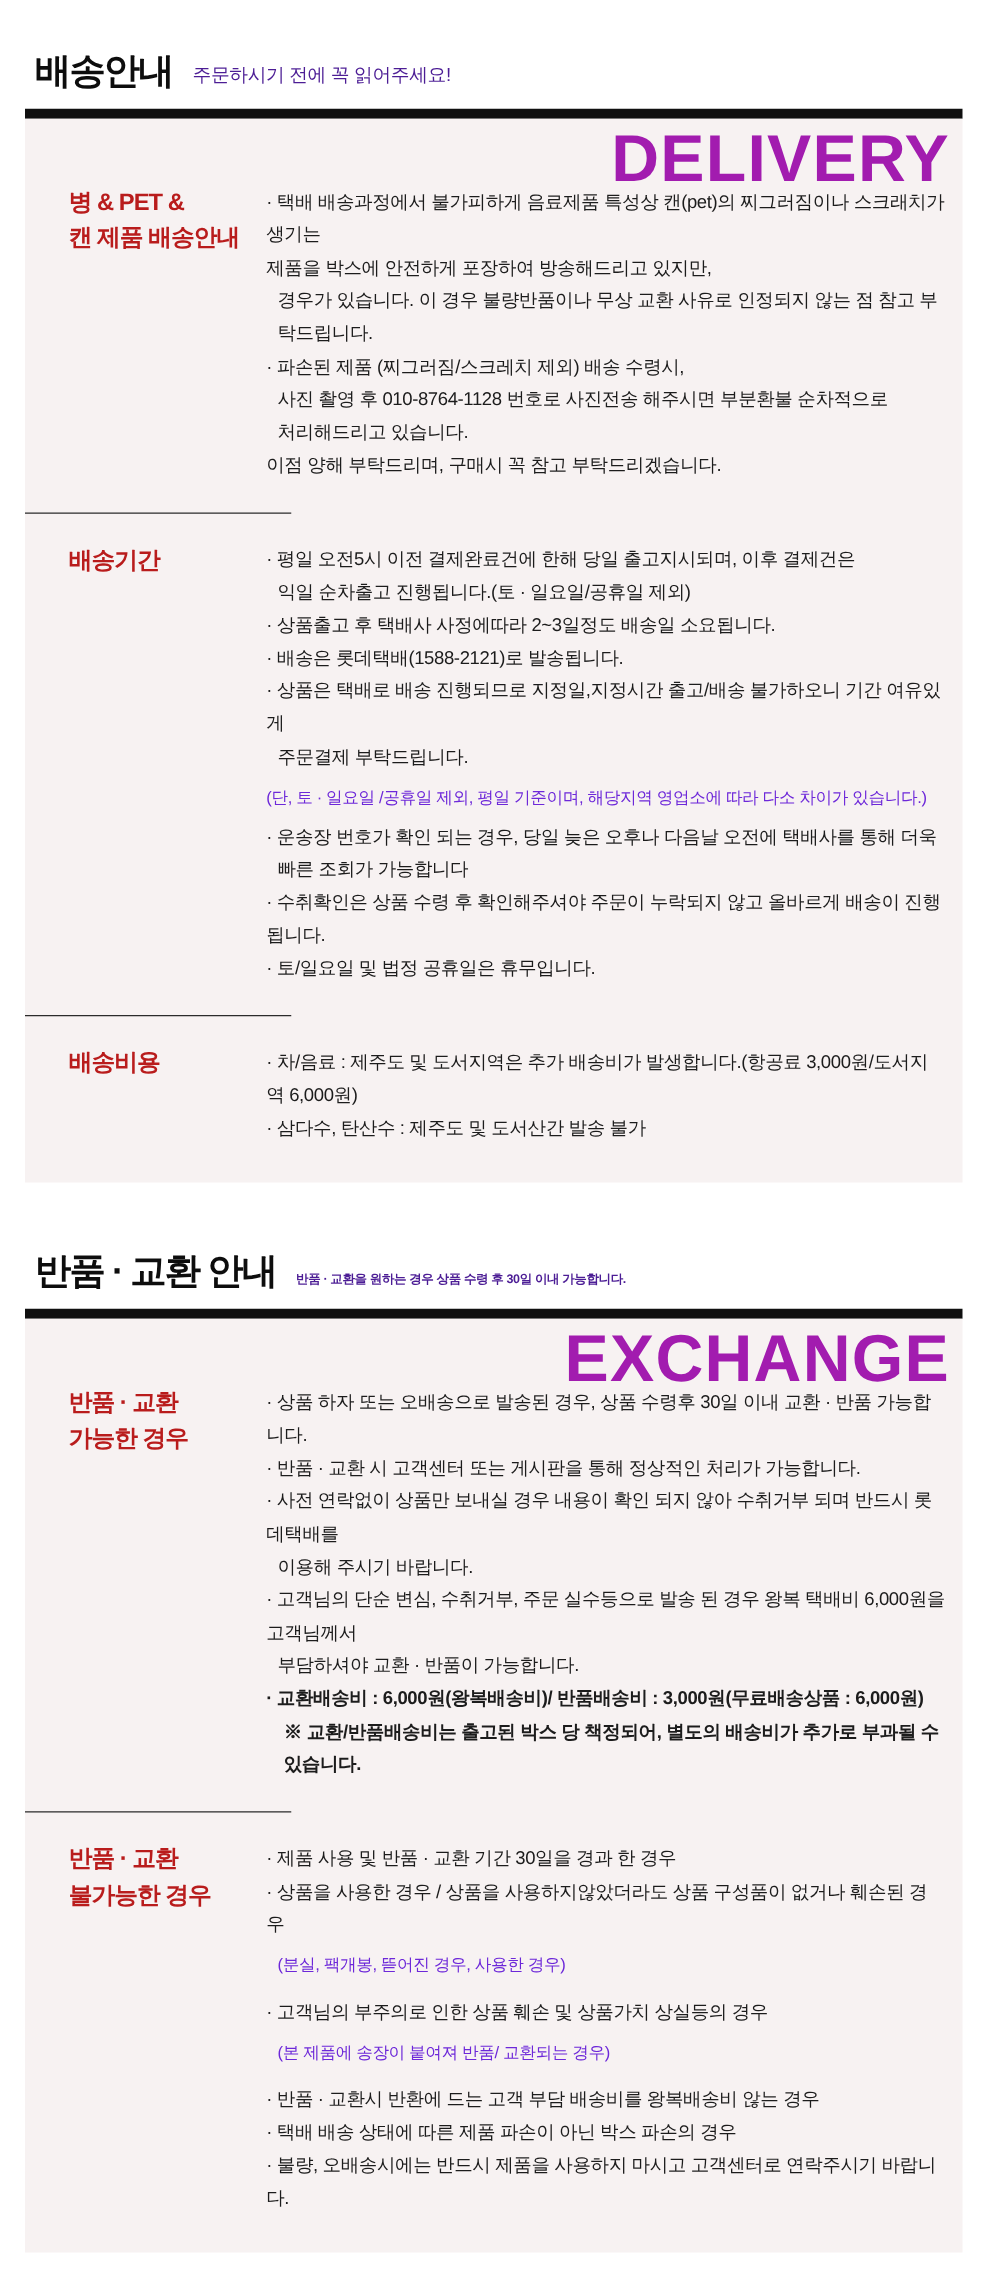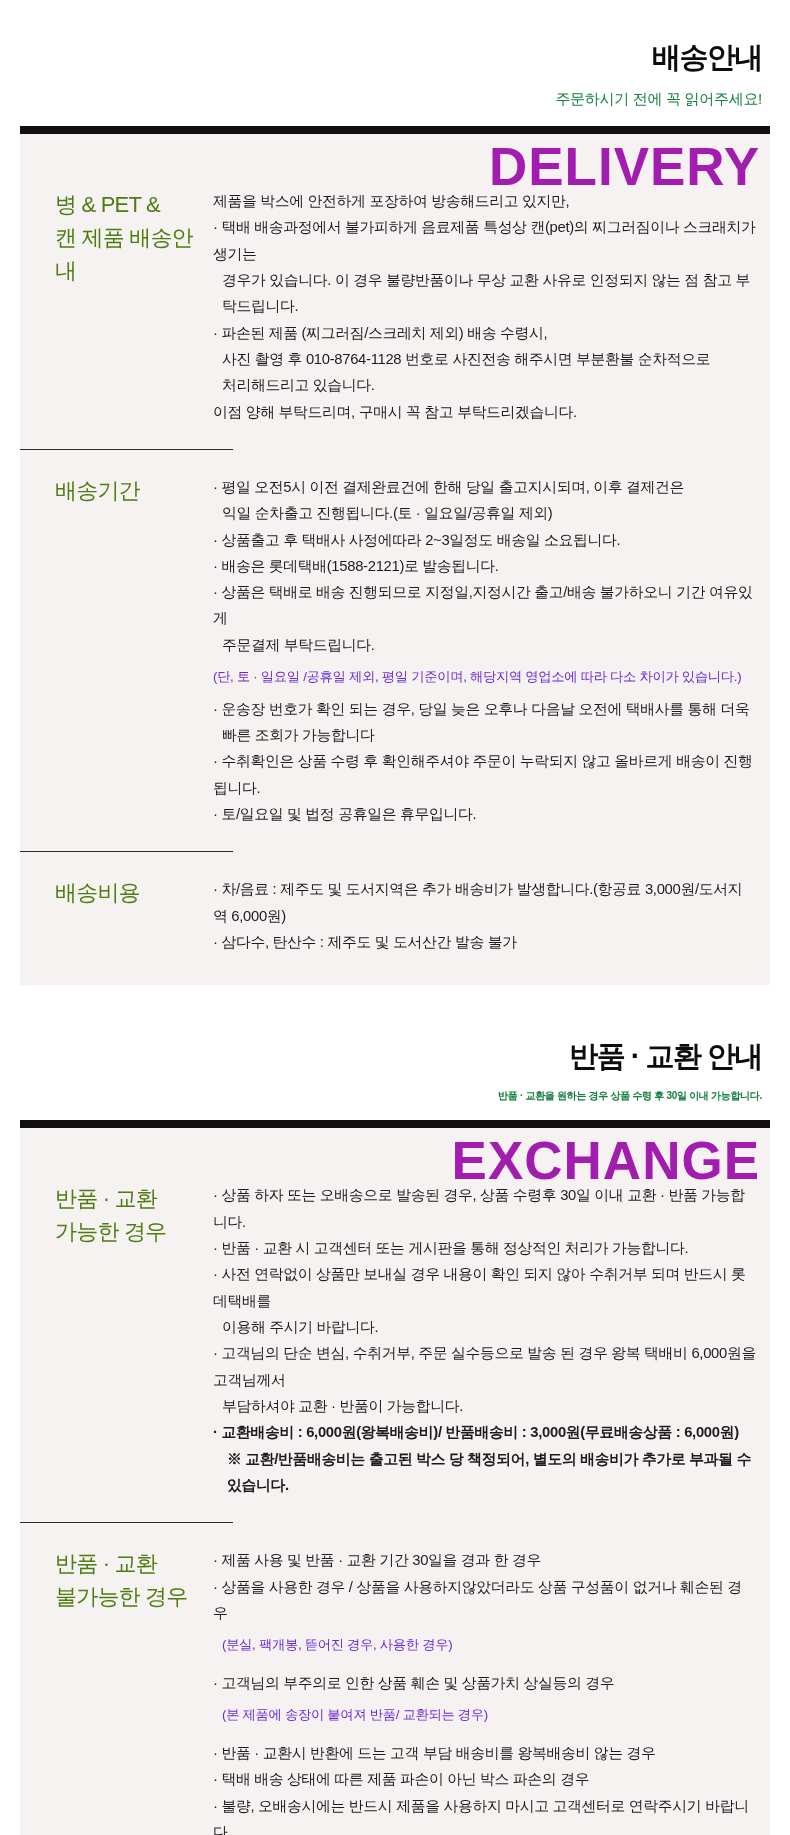--- a/index.html
+++ b/index.html
@@ -3,33 +3,33 @@
 <meta charset="utf-8">
 <style>
   * { margin:0; padding:0; box-sizing:border-box; }
   html,body { background:#ffffff; }
   body {
     width:790px; height:1835px; margin:0 auto;
     font-family:"Liberation Sans", sans-serif;
     color:#222; overflow:hidden;
   }
   
-  .sec-head { margin:0 28px; display:flex; align-items:flex-end; gap:16px;flex-direction:column; }
+  .sec-head { margin:0 28px; display:flex; align-items:flex-end; gap:16px; }
   .sec-head.first { padding-top:42px; }
   .sec-head.second { padding-top:56px; }
   .sec-title { font-size:29px; font-weight:800; color:#0d0d0d; letter-spacing:-1.5px; line-height:1.1; white-space:nowrap; }
-  .sec-sub { font-size:15px; color:#15803d; padding-bottom:4px; letter-spacing:-0.3px; }
+  .sec-sub { font-size:15px; color:#4c1d95; padding-bottom:4px; letter-spacing:-0.3px; }
   .sec-sub.strong { font-size:10px; font-weight:600; }
   .bar { height:8px; background:#101010; margin:13px 20px 0; }
   
   .panel { margin:0 20px; background:#f7f2f2; position:relative; padding:30px 0 6px; }
   .wm { position:absolute; top:4px; right:10px; font-size:53px; font-weight:800;
         color:#a21caf; letter-spacing:1px; line-height:1.1; }
   .row { display:flex; padding:24px 0 24px 35px; position:relative; }
-  .rh { width:158px; flex:none; font-size:22px; font-weight:400; color:#4d7c0f;
+  .rh { width:158px; flex:none; font-size:19px; font-weight:700; color:#b91c1c;
         line-height:1.5; letter-spacing:-0.8px; }
   .rc { flex:1; font-size:14.8px; line-height:1.78; padding-right:14px; letter-spacing:-0.3px; color:#1c1c1c; }
   .divider { border-top:1px solid #2b2b2b; width:213px; height:0; }
   .ind { padding-left:9px; }
   .ind2 { padding-left:14px; }
   .sm { font-size:13.3px; margin:7px 0; color:#6d28d9; }
   .gap { margin-top:13px; }
   .bold { font-weight:800; }
   .footer-line { margin-top:15px; font-weight:800; font-size:15.5px; display:flex; align-items:center; gap:14px; color:#0f0f0f; }
   .vsep { width:1px; height:17px; background:#9a9a9a; }
@@ -45,22 +45,22 @@
 
 <div class="panel">
   <div class="wm">DELIVERY</div>
 
   <div class="row">
     <div class="rh">
       <div>병 &amp; PET &amp;</div>
       <div>캔 제품 배송안내</div>
     </div>
     <div class="rc">
+      <div>· 택배 배송과정에서 불가피하게 음료제품 특성상 캔(pet)의 찌그러짐이나 스크래치가 생기는</div>
       <div>제품을 박스에 안전하게 포장하여 방송해드리고 있지만,</div>
-      <div>· 택배 배송과정에서 불가피하게 음료제품 특성상 캔(pet)의 찌그러짐이나 스크래치가 생기는</div>
       <div class="ind">경우가 있습니다. 이 경우 불량반품이나 무상 교환 사유로 인정되지 않는 점 참고 부탁드립니다.</div>
       <div>· 파손된 제품 (찌그러짐/스크레치 제외) 배송 수령시,</div>
       <div class="ind">사진 촬영 후 010-8764-1128 번호로 사진전송 해주시면 부분환불 순차적으로</div>
       <div class="ind">처리해드리고 있습니다.</div>
       <div>이점 양해 부탁드리며, 구매시 꼭 참고 부탁드리겠습니다.</div>
     </div>
   </div>
 
   <div class="divider"></div>
 

